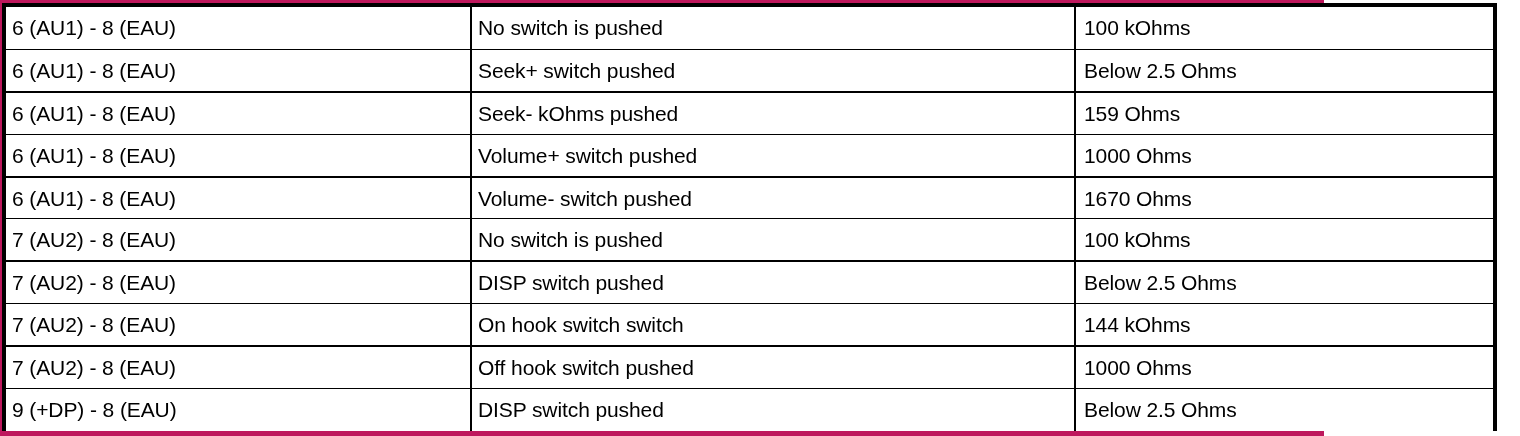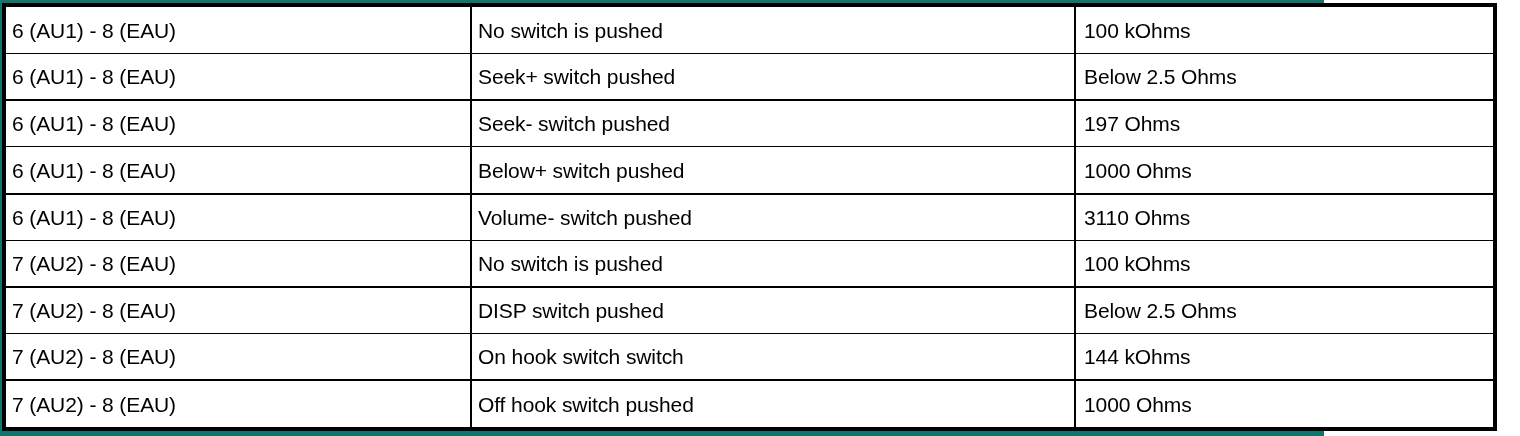--- a/index.html
+++ b/index.html
@@ -11,21 +11,21 @@
     width: 1520px;
     height: 436px;
     font-family: "Liberation Sans", sans-serif;
     -webkit-font-smoothing: none;
   }
 
   .sheet {
     position: relative;
     width: 1324px;
     height: 436px;
-    background: #0f766e;
+    background: #be185d;
     box-sizing: border-box;
   }
 
   
   .table-frame {
     position: absolute;
     left: 2px;
     top: 3px;
     width: 1495px;
     height: 428px;
@@ -94,32 +94,32 @@
             <td class="cell-condition">No switch is pushed</td>
             <td class="cell-res">100 kOhms</td>
           </tr>
           <tr>
             <td class="cell-pins">6 (AU1) - 8 (EAU)</td>
             <td class="cell-condition">Seek+ switch pushed</td>
             <td class="cell-res">Below 2.5 Ohms</td>
           </tr>
           <tr class="sep-thin">
             <td class="cell-pins">6 (AU1) - 8 (EAU)</td>
-            <td class="cell-condition">Seek- switch pushed</td>
-            <td class="cell-res">197 Ohms</td>
+            <td class="cell-condition">Seek- kOhms pushed</td>
+            <td class="cell-res">159 Ohms</td>
           </tr>
           <tr>
             <td class="cell-pins">6 (AU1) - 8 (EAU)</td>
-            <td class="cell-condition">Below+ switch pushed</td>
+            <td class="cell-condition">Volume+ switch pushed</td>
             <td class="cell-res">1000 Ohms</td>
           </tr>
           <tr class="sep-thin">
             <td class="cell-pins">6 (AU1) - 8 (EAU)</td>
             <td class="cell-condition">Volume- switch pushed</td>
-            <td class="cell-res">3110 Ohms</td>
+            <td class="cell-res">1670 Ohms</td>
           </tr>
           <tr>
             <td class="cell-pins">7 (AU2) - 8 (EAU)</td>
             <td class="cell-condition">No switch is pushed</td>
             <td class="cell-res">100 kOhms</td>
           </tr>
           <tr class="sep-thin">
             <td class="cell-pins">7 (AU2) - 8 (EAU)</td>
             <td class="cell-condition">DISP switch pushed</td>
             <td class="cell-res">Below 2.5 Ohms</td>
@@ -127,16 +127,21 @@
           <tr>
             <td class="cell-pins">7 (AU2) - 8 (EAU)</td>
             <td class="cell-condition">On hook switch switch</td>
             <td class="cell-res">144 kOhms</td>
           </tr>
           <tr class="sep-thin">
             <td class="cell-pins">7 (AU2) - 8 (EAU)</td>
             <td class="cell-condition">Off hook switch pushed</td>
             <td class="cell-res">1000 Ohms</td>
           </tr>
+          <tr>
+            <td class="cell-pins">9 (+DP) - 8 (EAU)</td>
+            <td class="cell-condition">DISP switch pushed</td>
+            <td class="cell-res">Below 2.5 Ohms</td>
+          </tr>
         </tbody>
     </table>
   </div>
 </div>
 
 </body></html>

